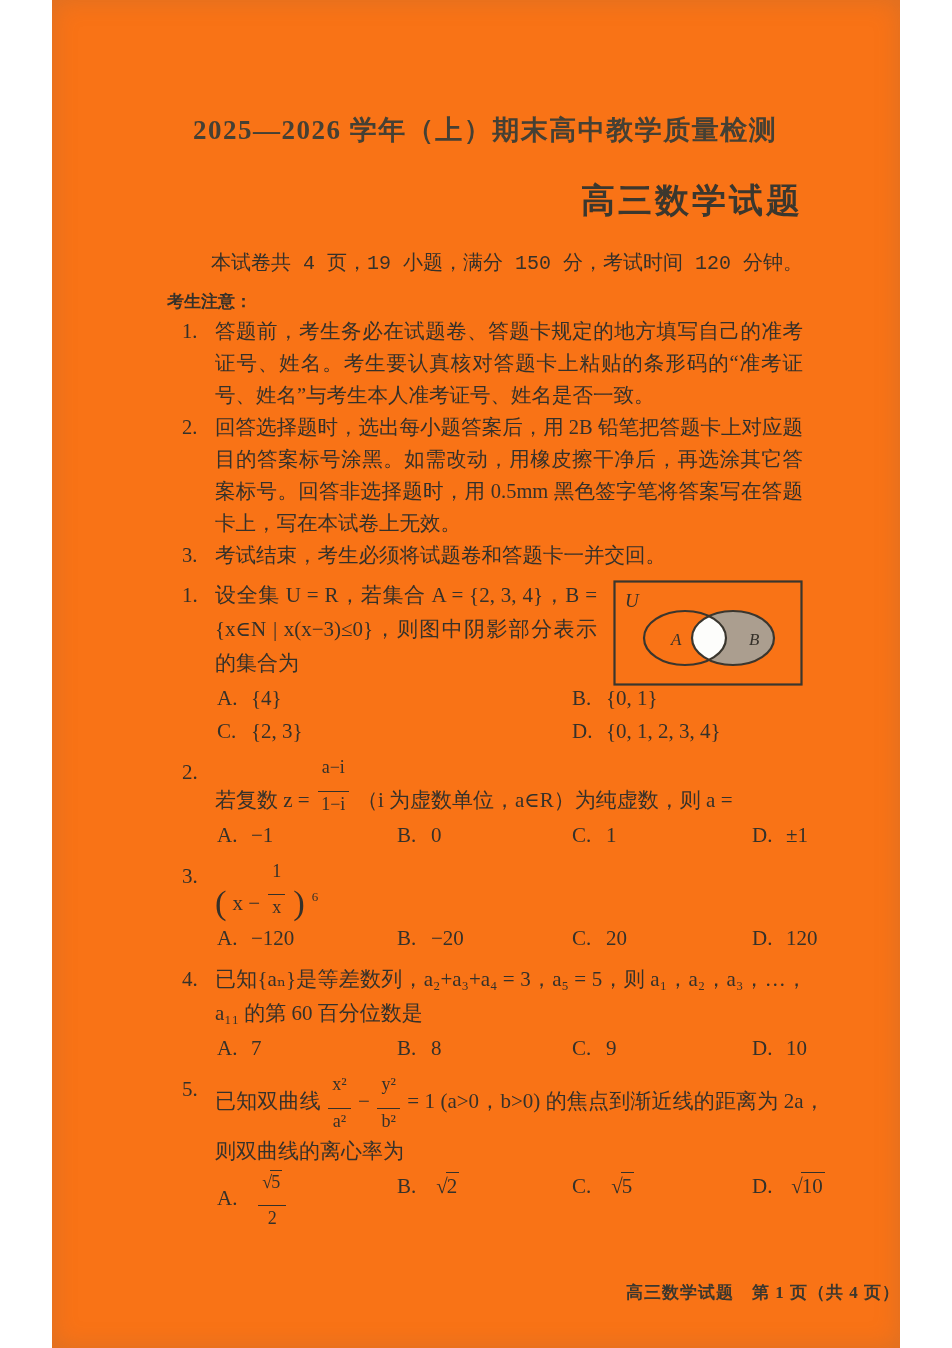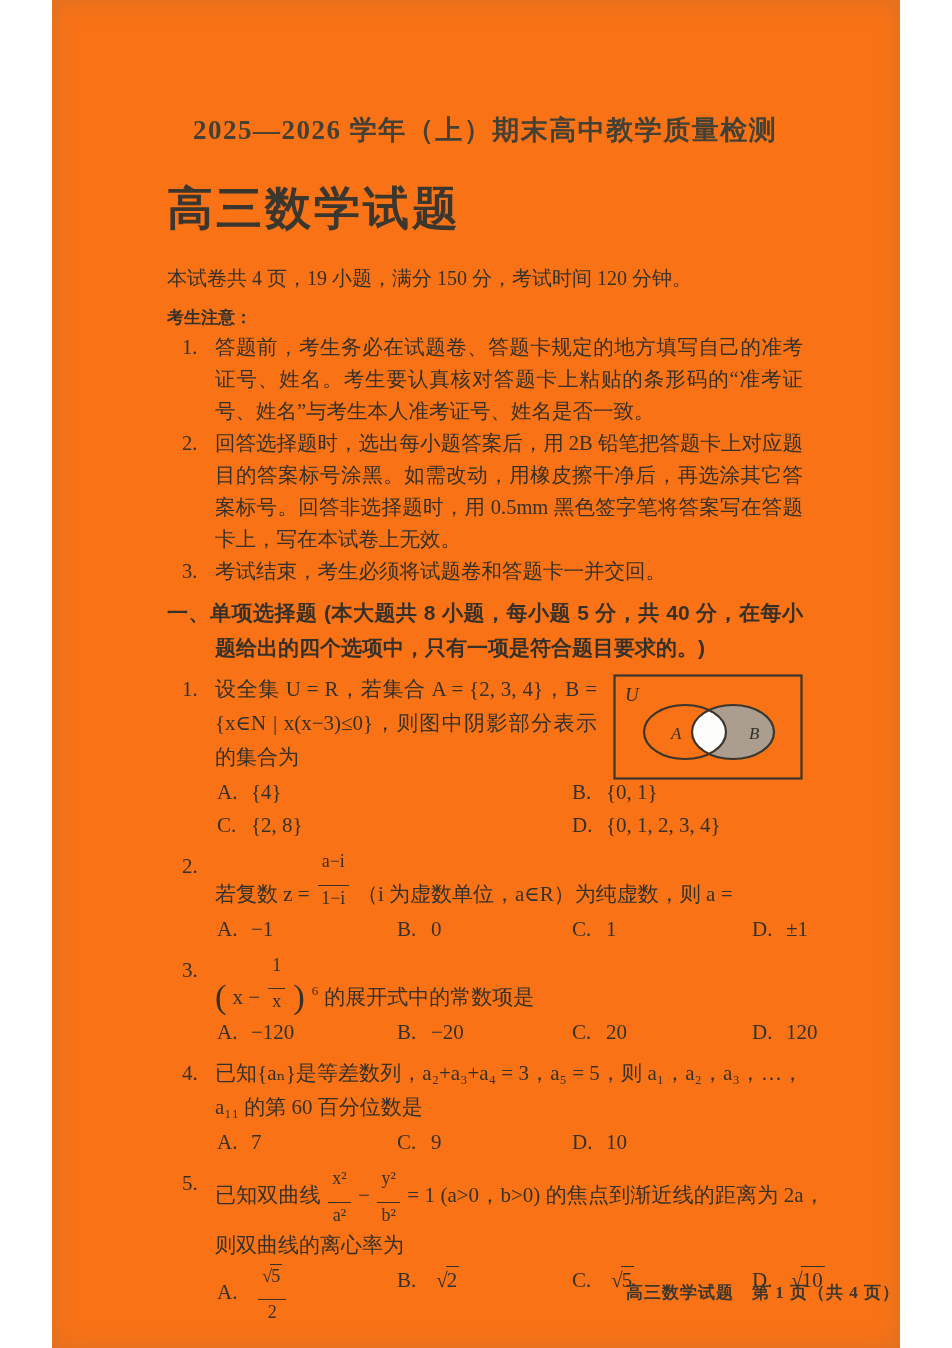--- a/index.html
+++ b/index.html
@@ -16,28 +16,29 @@
   .content{padding:0 97px 0 115px;}
 
   .exam-session{
     margin:112px 0 0;
     text-align:center;
     font-size:27px;font-weight:700;letter-spacing:1.5px;
     color:#454034;
   }
   .paper-title{
     margin:30px 0 0;
-    text-align:left;
-    font-size:46px;font-weight:700;letter-spacing:3px;
+    text-align:right;
+    font-size:34px;font-weight:700;letter-spacing:3px;
     color:#3b372e;
   }
   .paper-info{
     margin:25px 0 0;
-    text-align:left;
+    text-align:right;
     font-size:20px;
+    font-family:Liberation Mono, monospace;
   }
 
   .notice-heading{
     margin:14px 0 2px;
     font-family:"Liberation Sans","DejaVu Sans",sans-serif;
     font-size:17px;font-weight:700;
   }
   .nitem{display:flex;font-size:20.5px;line-height:32px;}
   .nnum{flex:none;width:48px;box-sizing:border-box;padding-left:15px;}
   .ntext{flex:1;text-align:justify;}
@@ -111,21 +112,20 @@
     </div>
     <div class="nitem">
       <span class="nnum">2.</span>
       <span class="ntext">回答选择题时，选出每小题答案后，用 2B 铅笔把答题卡上对应题目的答案标号涂黑。如需改动，用橡皮擦干净后，再选涂其它答案标号。回答非选择题时，用 0.5mm 黑色签字笔将答案写在答题卡上，写在本试卷上无效。</span>
     </div>
     <div class="nitem">
       <span class="nnum">3.</span>
       <span class="ntext">考试结束，考生必须将试题卷和答题卡一并交回。</span>
     </div>
 
-    <div class="section-heading">一、单项选择题 (本大题共 8 小题，每小题 5 分，共 40 分，在每小题给出的四个选项中，只有一项是符合题目要求的。)</div>
 
     <div class="q">
       <span class="qnum">1.</span>
       <div class="qbody">
         <svg class="venn" viewBox="0 0 190 106">
           <defs>
             <clipPath id="clipA">
                 <ellipse cx="72" cy="58" rx="41" ry="27"></ellipse>
               </clipPath>
           </defs>
@@ -135,21 +135,21 @@
           <ellipse cx="72" cy="58" rx="41" ry="27" fill="none" stroke="#3a362e" stroke-width="2.2"></ellipse>
           <ellipse cx="120" cy="58" rx="41" ry="27" fill="none" stroke="#3a362e" stroke-width="2.2"></ellipse>
           <text class="vl vlU" x="12" y="27">U</text>
           <text class="vl" x="58" y="65">A</text>
           <text class="vl" x="136" y="65">B</text>
         </svg>
         <div class="stem">设全集 U = R，若集合 A = {2, 3, 4}，B = {x∈N | x(x−3)≤0}，则图中阴影部分表示的集合为</div>
         <div class="opts opts2">
           <span class="opt"><span class="olabel">A.</span><span>{4}</span></span>
           <span class="opt"><span class="olabel">B.</span><span>{0, 1}</span></span>
-          <span class="opt"><span class="olabel">C.</span><span>{2, 8}</span></span>
+          <span class="opt"><span class="olabel">C.</span><span>{2, 3}</span></span>
           <span class="opt"><span class="olabel">D.</span><span>{0, 1, 2, 3, 4}</span></span>
         </div>
       </div>
     </div>
 
     <div class="q">
       <span class="qnum">2.</span>
       <div class="qbody">
         <div class="mrow">
           <span>若复数 z =</span>
@@ -173,37 +173,37 @@
       <div class="qbody">
         <div class="mrow">
           <span class="bigp">(</span>
           <span>x −</span>
           <span class="frac">
             <span class="num">1</span>
             <span class="den">x</span>
           </span>
           <span class="bigp">)</span>
           <span class="exp">6</span>
-          <span>的展开式中的常数项是</span>
         </div>
         <div class="opts opts4">
           <span class="opt"><span class="olabel">A.</span><span>−120</span></span>
           <span class="opt"><span class="olabel">B.</span><span>−20</span></span>
           <span class="opt"><span class="olabel">C.</span><span>20</span></span>
           <span class="opt"><span class="olabel">D.</span><span>120</span></span>
         </div>
       </div>
     </div>
 
     <div class="q">
       <span class="qnum">4.</span>
       <div class="qbody">
         <div class="stem">已知{aₙ}是等差数列，a₂+a₃+a₄ = 3，a₅ = 5，则 a₁，a₂，a₃，…，a₁₁ 的第 60 百分位数是</div>
         <div class="opts opts4">
           <span class="opt"><span class="olabel">A.</span><span>7</span></span>
+          <span class="opt"><span class="olabel">B.</span><span>8</span></span>
           <span class="opt"><span class="olabel">C.</span><span>9</span></span>
           <span class="opt"><span class="olabel">D.</span><span>10</span></span>
         </div>
       </div>
     </div>
 
     <div class="q">
       <span class="qnum">5.</span>
       <div class="qbody">
         <div class="stem">

